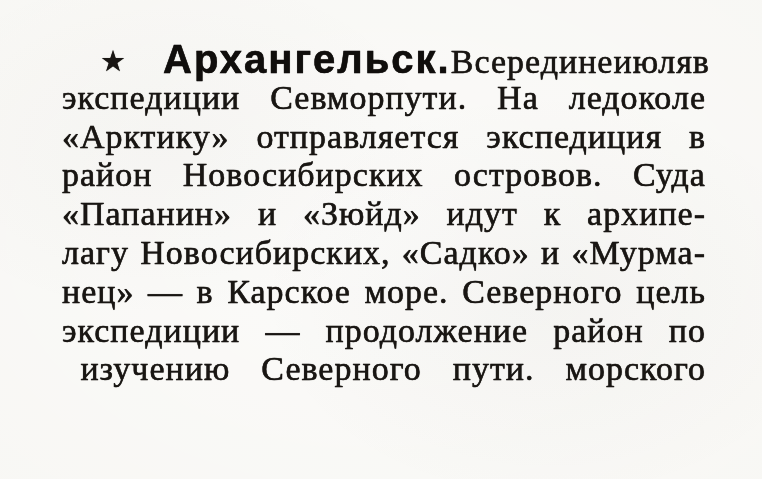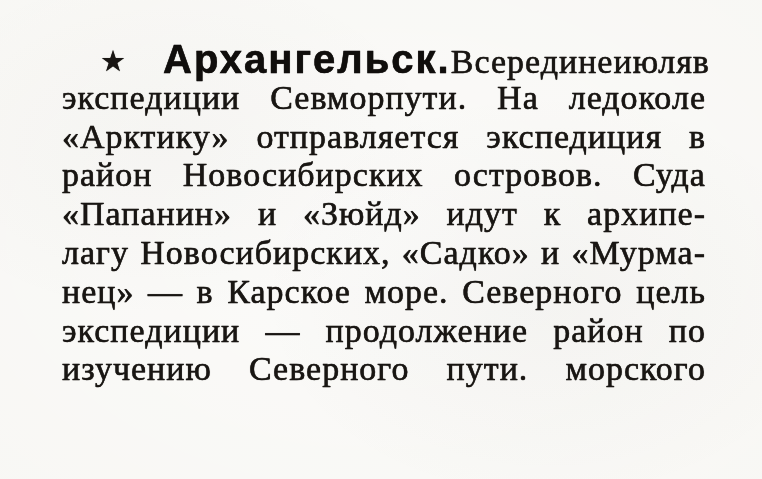--- a/index.html
+++ b/index.html
@@ -32,21 +32,21 @@
     height: 38.8px;
     line-height: 38.8px;
     font-size: 34px;
     color: #1d1a17;
     letter-spacing: 1px;
     -webkit-text-stroke: 0.45px #1d1a17;
     text-shadow: 0 0 0.7px rgba(25,22,18,0.85);
     white-space: nowrap;
   }
   .line.last {
-    justify-content: space-between;
+    justify-content: flex-end;
     gap: 31px;
   }
   .word {
     display: inline-block;
   }
   .star {
     font-family: "DejaVu Sans", sans-serif;
     font-size: 29px;
     font-weight: bold;
     -webkit-text-stroke: 0;

